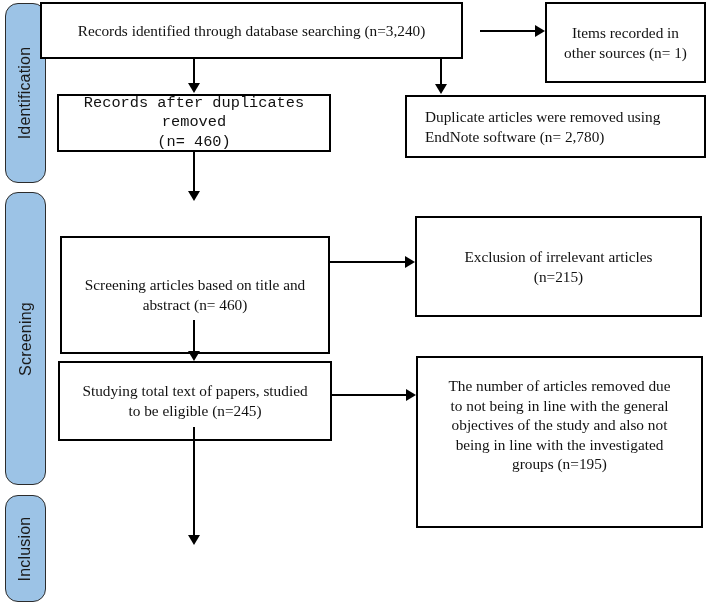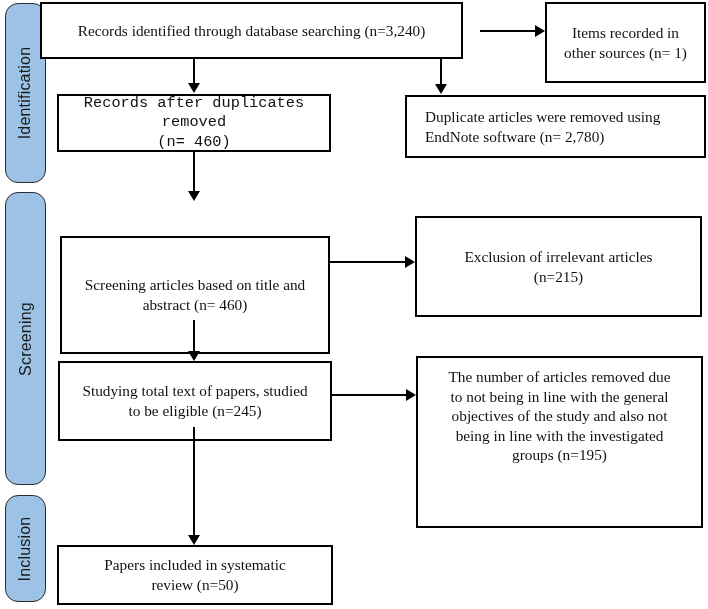--- a/index.html
+++ b/index.html
@@ -57,21 +57,21 @@
   .box.align-left {
     justify-content: flex-start;
     padding-left: 12px;
   }
   .box.align-left .box-text {
     text-align: left;
     padding-left: 6px;
   }
   .box.align-top {
     align-items: flex-start;
-    padding-top: 9px;
+    padding-top: 18px;
   }
 
   
   .connector {
     position: absolute;
   }
   .connector .line-v {
     position: absolute;
     left: 0;
     top: 0;
@@ -194,18 +194,14 @@
   <div class="connector" style="left:332px; top:394px; width:85px; height:2px;">
     <div class="line-h" style="width:75px;"></div>
     <div class="arrow-right" style="left:74px; top:-5px;"></div>
   </div>
 
   <div class="connector" style="left:193px; top:427px; width:2px; height:120px;">
     <div class="line-v" style="height:110px;"></div>
     <div class="arrow-down" style="left:-5px; top:108px;"></div>
   </div>
 
-  <div class="box" style="left:57px; top:545px; width:276px; height:60px;">
-    <span class="box-text">Papers included in systematic
-review (n=50)</span>
-  </div>
 
 </div>
 
 </body></html>

